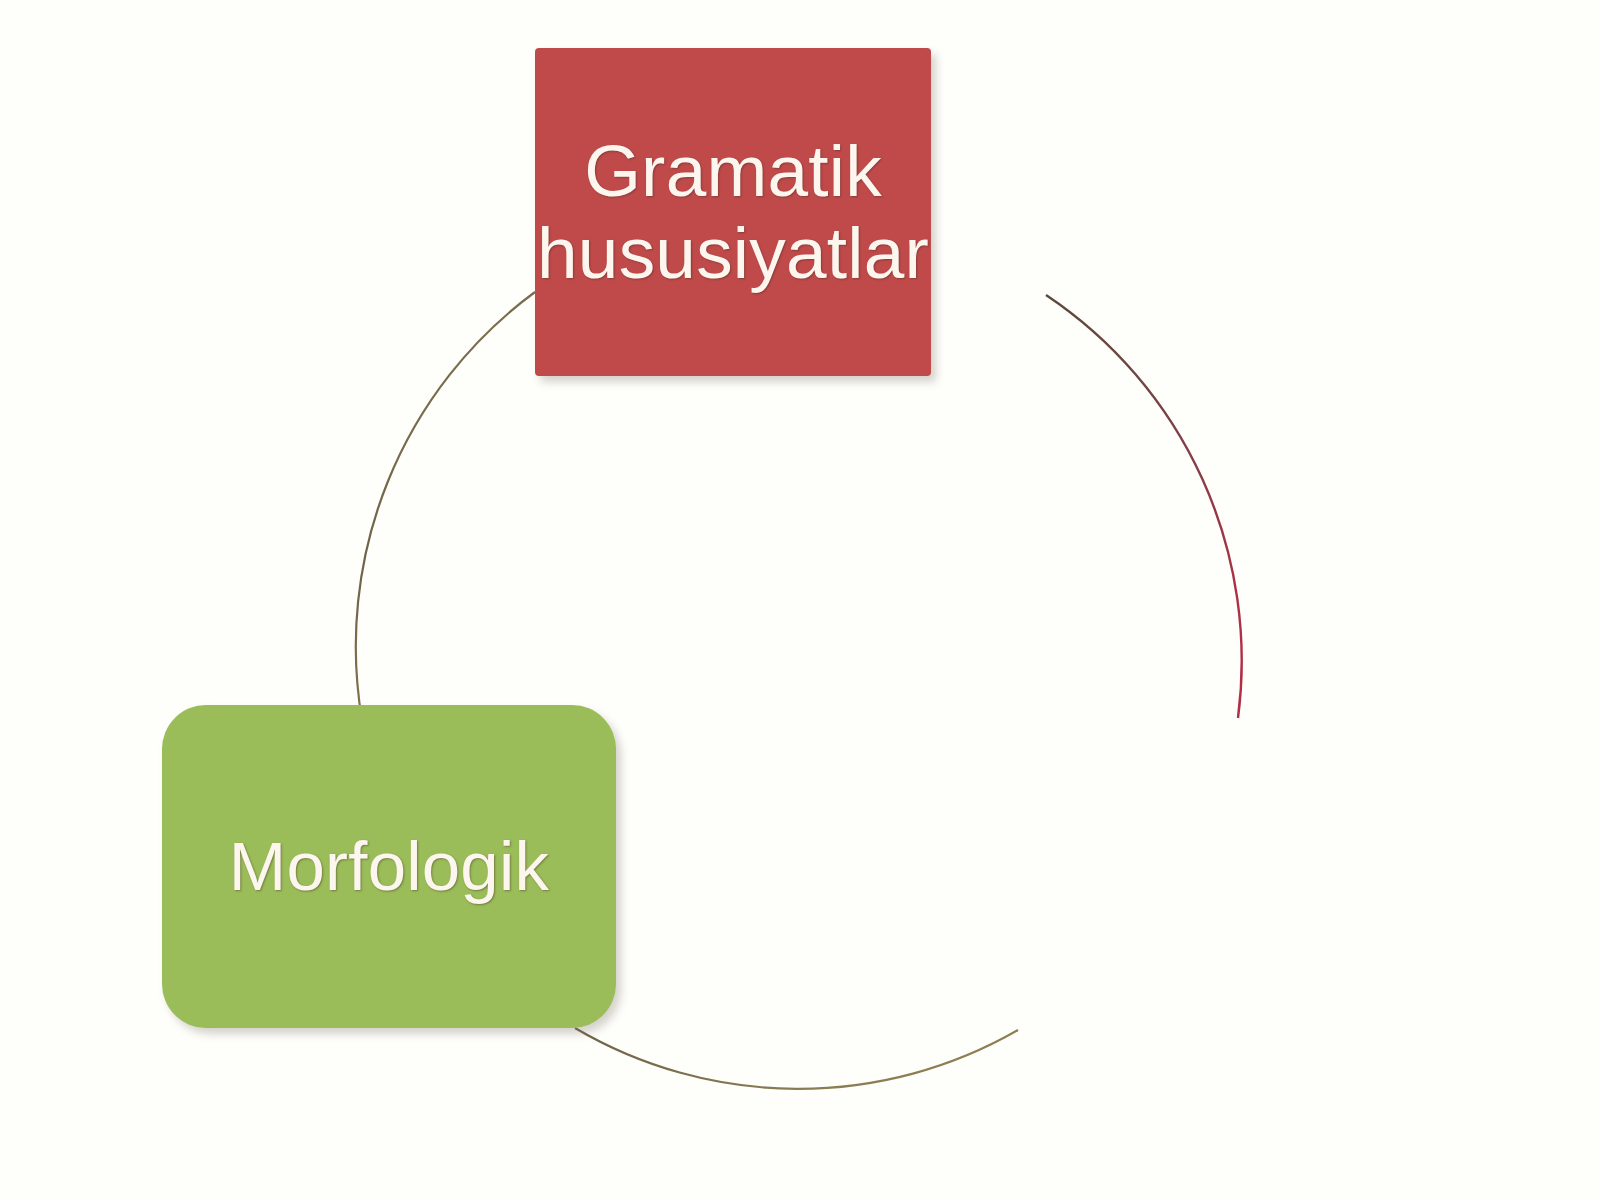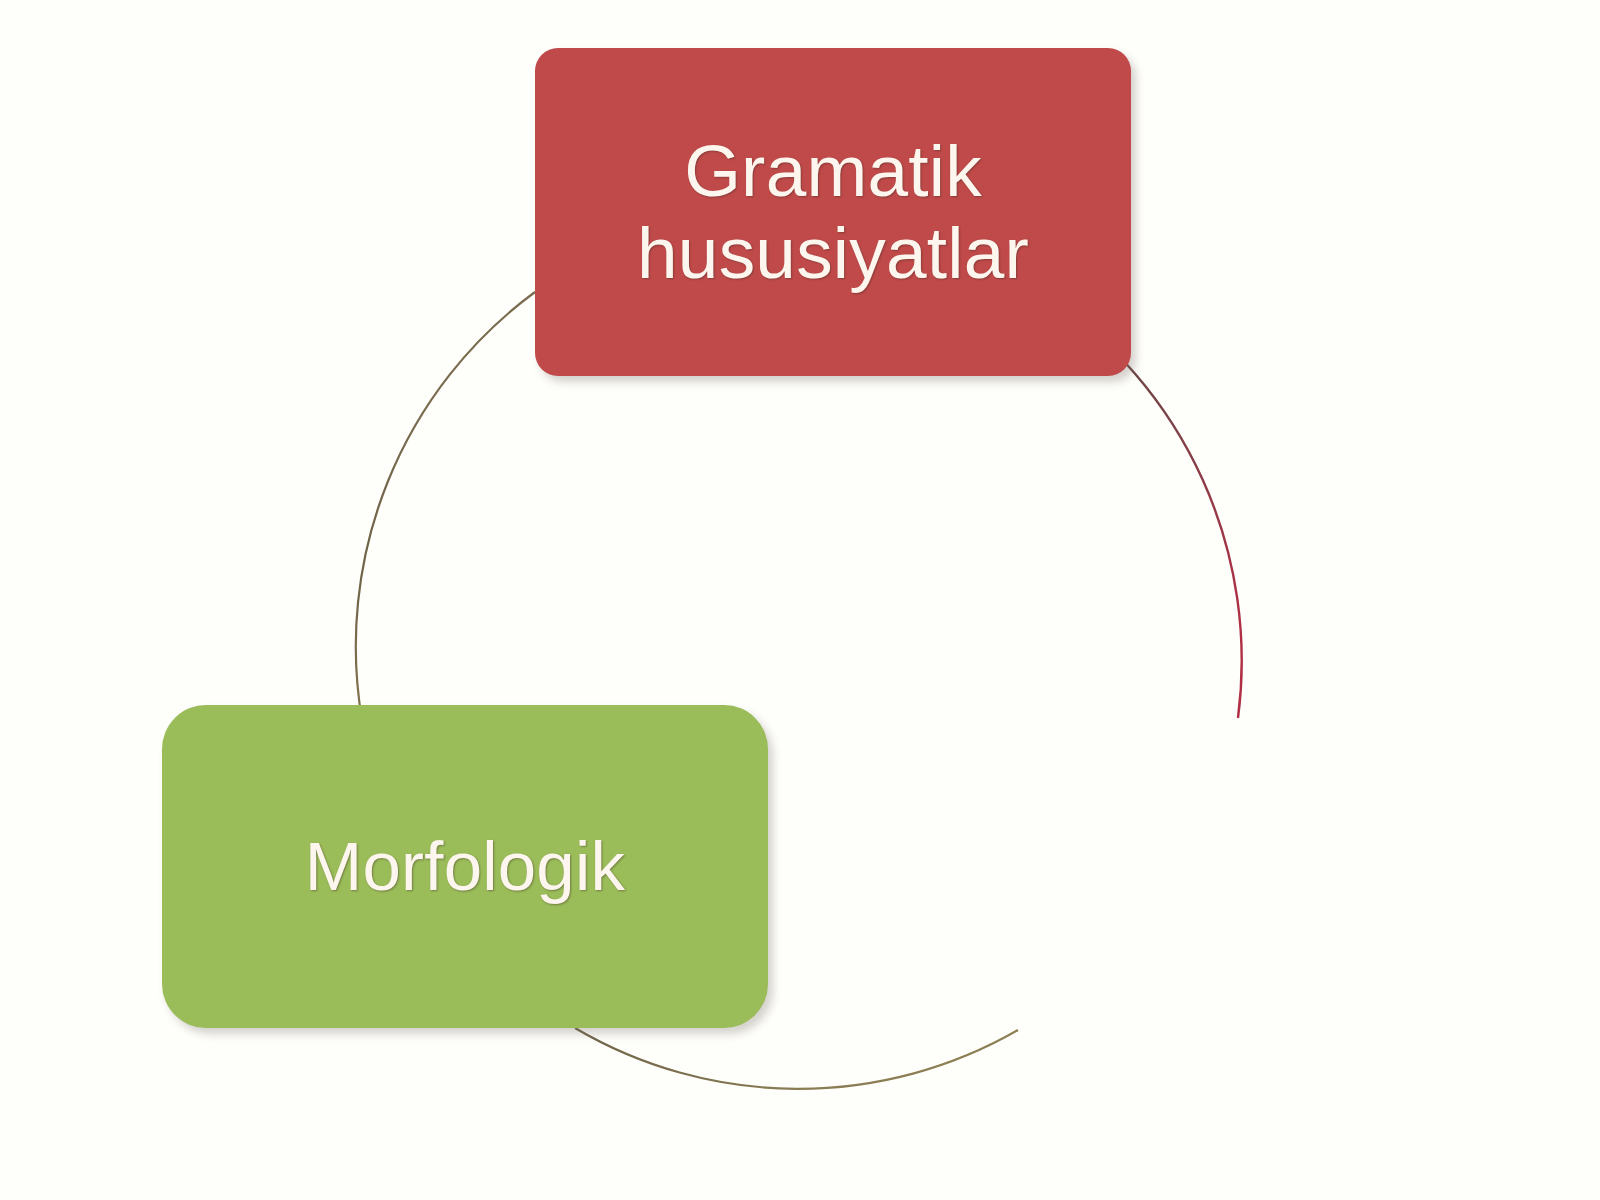--- a/index.html
+++ b/index.html
@@ -42,31 +42,31 @@
     line-height: 1.12;
     letter-spacing: 0.2px;
     text-shadow: 1px 1px 2px rgba(60,40,30,0.42);
     box-shadow: 5px 6px 9px rgba(120,110,100,0.30);
     z-index: 3;
   }
 
   #node-gramatik {
     left: 535px;
     top: 48px;
-    width: 596px;
+    width: 396px;
     height: 328px;
     background: #c04a4a;
     font-size: 73px;
-    border-radius: 23px;
+    border-radius: 4px;
   }
 
   #node-morfologik {
     left: 162px;
     top: 705px;
-    width: 606px;
+    width: 454px;
     height: 323px;
     background: #9abc59;
     font-size: 69px;
     border-radius: 44px;
   }
 
   #node-sintaktik {
     left: 912px;
     top: 705px;
     width: 516px;

